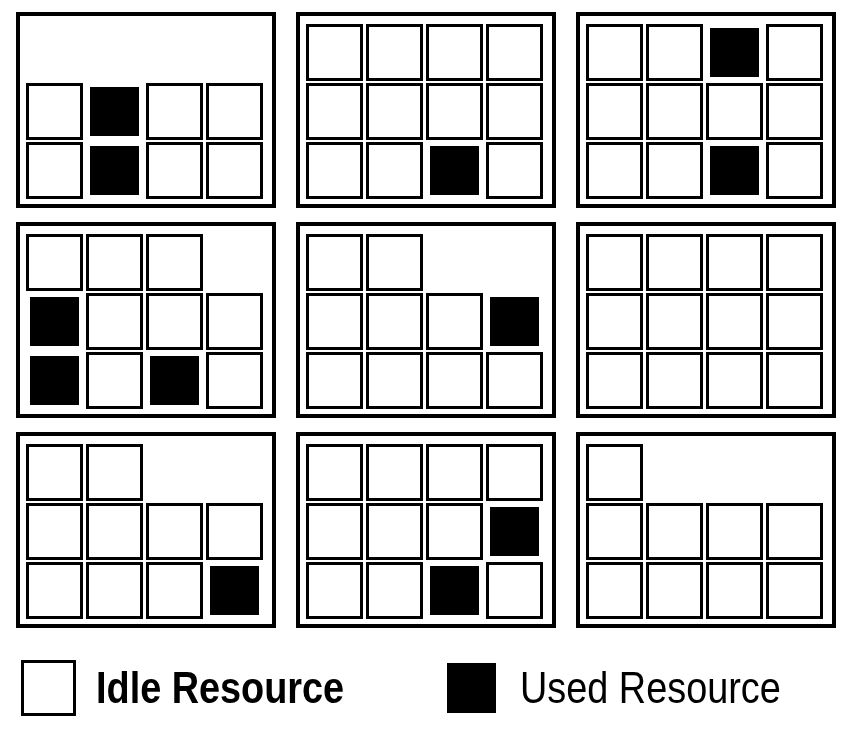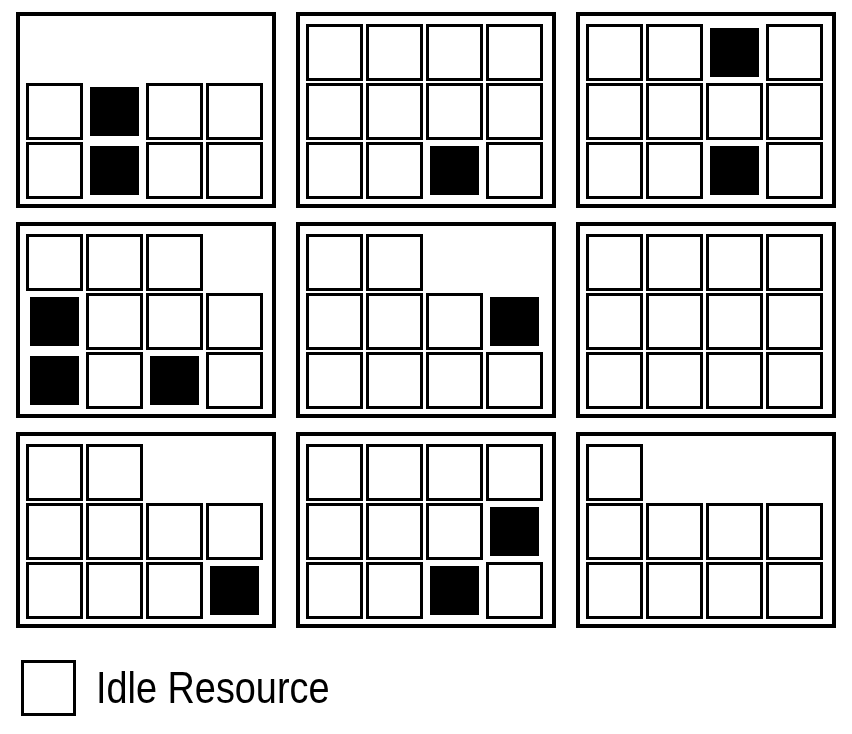--- a/index.html
+++ b/index.html
@@ -191,17 +191,21 @@
       <div class="cell idle" style="left: 126px; top: 67px;"></div>
       <div class="cell idle" style="left: 186px; top: 67px;"></div>
       <div class="cell idle" style="left: 6px; top: 126px;"></div>
       <div class="cell idle" style="left: 66px; top: 126px;"></div>
       <div class="cell idle" style="left: 126px; top: 126px;"></div>
       <div class="cell idle" style="left: 186px; top: 126px;"></div>
     </div>
   </div>
 
 <div class="legend">
-  <div class="legend-item" style="left:21px;">
+  <div class="legend-item" style="left:21px;font-weight:bold;">
     <div class="legend-swatch idle"></div>
     <span class="legend-label" style="margin-left:20px;">Idle Resource</span>
+  </div>
+  <div class="legend-item" style="left:447px;">
+    <div class="legend-swatch used"></div>
+    <span class="legend-label" style="margin-left:24px;">Used Resource</span>
   </div>
 </div>
 
 </body></html>

